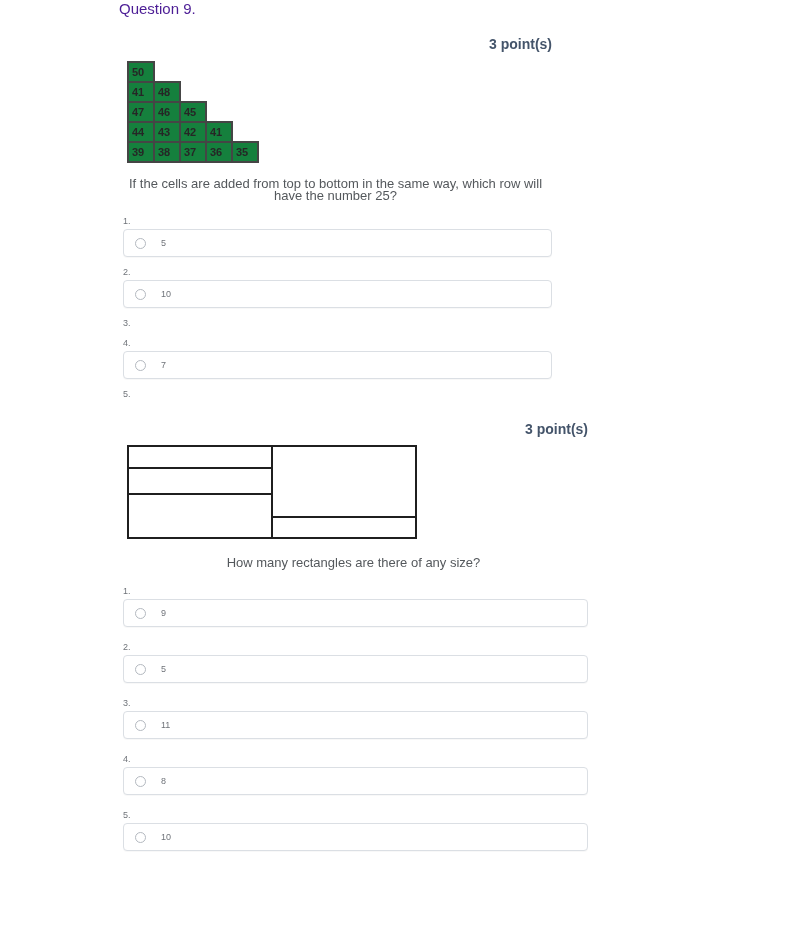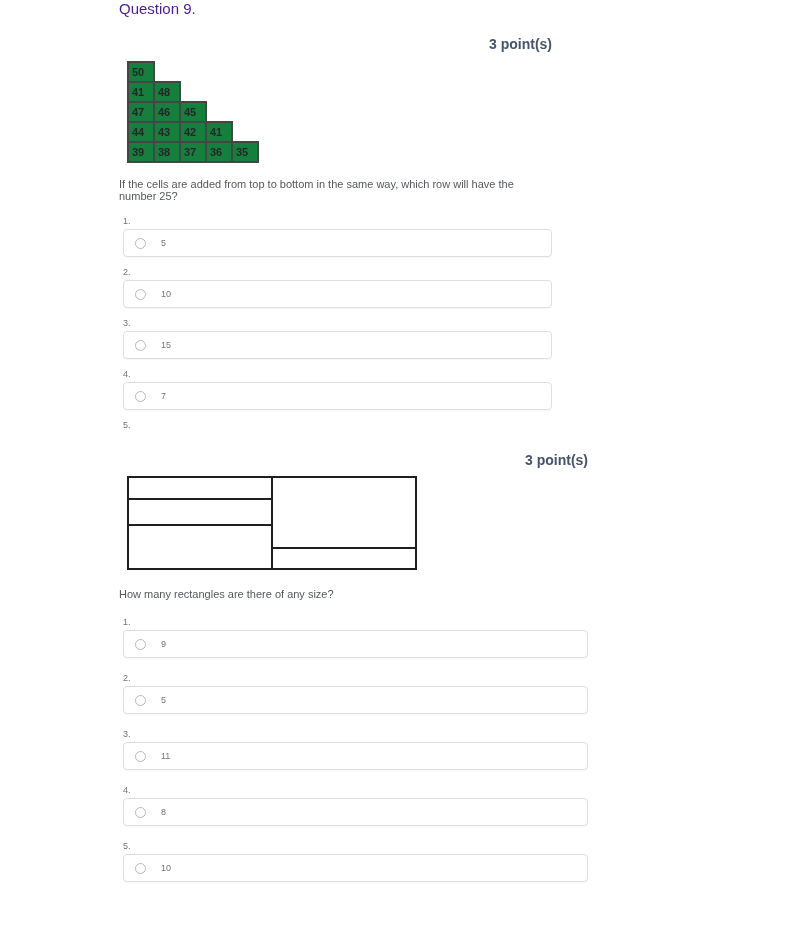--- a/index.html
+++ b/index.html
@@ -63,24 +63,25 @@
   .fig-col-right { margin-left: -2px; }
   .fig-box { border: 2px solid #1f1f1f; background: #fff; width: 100%; }
   .fig-box + .fig-box { margin-top: -2px; }
   .fl1 { height: 24px; }
   .fl2 { height: 28px; }
   .fl3 { height: 46px; }
   .fr1 { height: 73px; }
   .fr2 { height: 23px; }
 
   .prompt {
-    font-size: 11px;
+    font-size: 13px;
     color: #54585c;
     margin: 15px 0 0 0;
     line-height: 12px;
+    text-align: center;
   }
   .q10 .prompt { margin-top: 18px; }
 
   .opts { margin: 14px 0 0 4px; }
   .q10 .opts { margin-top: 17px; }
 
   .opt-group { margin-bottom: 10px; }
   .q10 .opt-group { margin-bottom: 15px; }
   .opt-group:last-child { margin-bottom: 0; }
 
@@ -166,24 +167,20 @@
       </div>
       <div class="opt-group">
         <div class="opt-index">2.</div>
         <div class="opt-box">
           <span class="radio"></span>
           <span class="opt-label">10</span>
         </div>
       </div>
       <div class="opt-group">
         <div class="opt-index">3.</div>
-        <div class="opt-box">
-          <span class="radio"></span>
-          <span class="opt-label">15</span>
-        </div>
       </div>
       <div class="opt-group">
         <div class="opt-index">4.</div>
         <div class="opt-box">
           <span class="radio"></span>
           <span class="opt-label">7</span>
         </div>
       </div>
       <div class="opt-group">
         <div class="opt-index">5.</div>

